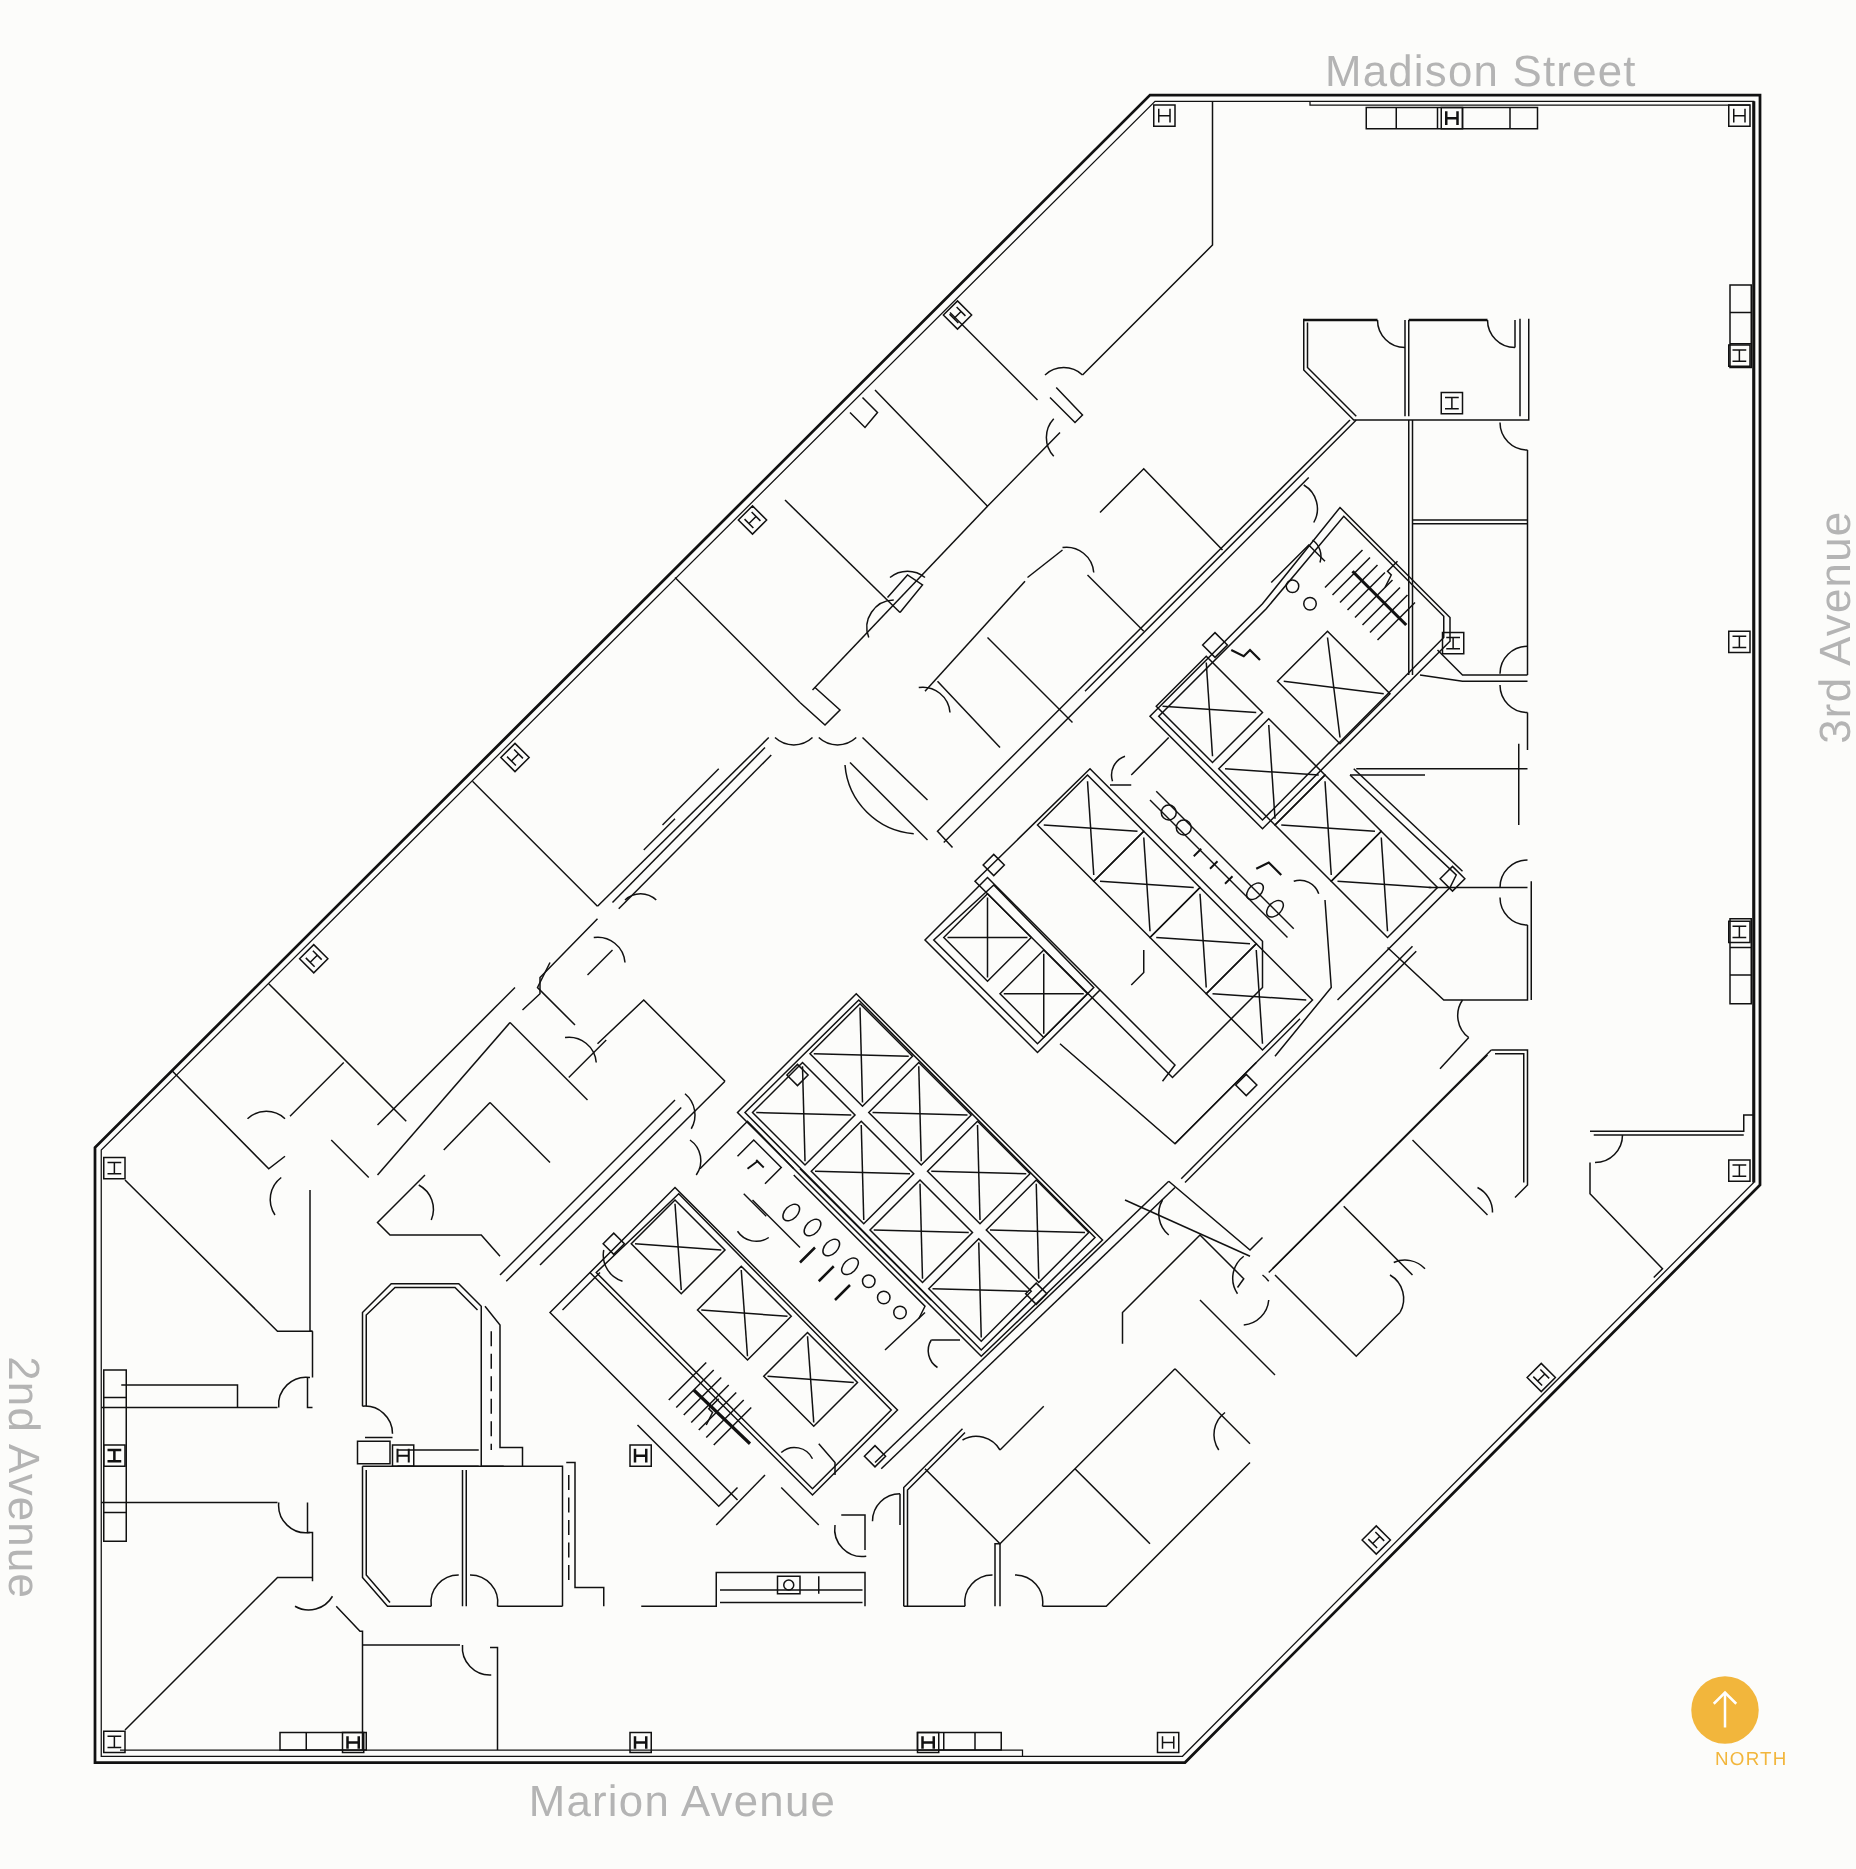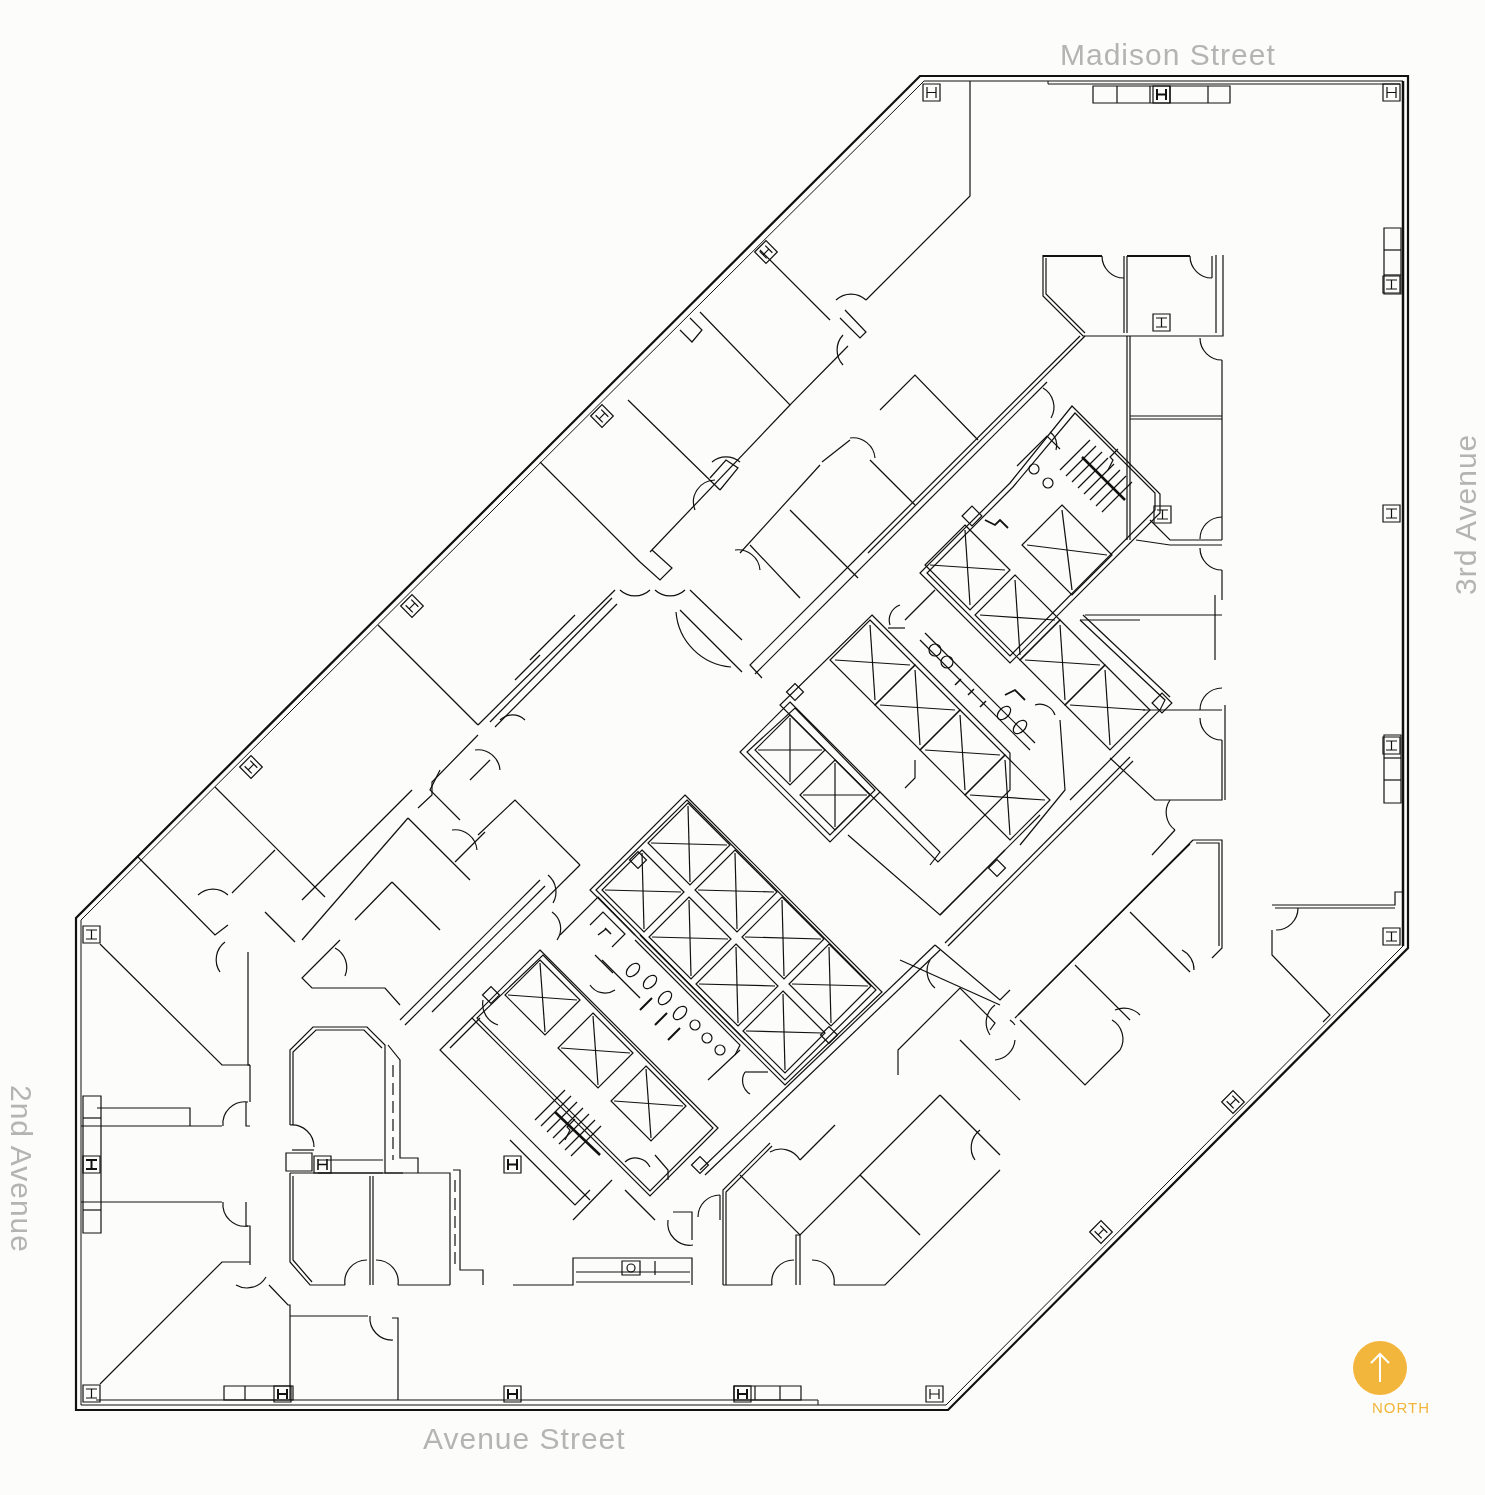--- a/index.html
+++ b/index.html
@@ -1,18 +1,18 @@
 <!DOCTYPE html>
 <html><head>
 <meta charset="utf-8">
 <style>
   html, body { margin: 0; padding: 0; background: #fcfcfa; }
   body { width: 1485px; height: 1495px; position: relative; overflow: hidden; font-family: "Liberation Sans", sans-serif; }
   #plan { position: absolute; left: 0; top: 0; width: 1485px; height: 1495px; }
-  .street-label { position: absolute; color: #b4b4b4; font-size: 30px; letter-spacing: 1px; font-weight: 300; white-space: nowrap; }
+  .street-label { position: absolute; color: #b4b4b4; font-size: 35px; letter-spacing: 1px; font-weight: 300; white-space: nowrap; }
   .street-north { left: 1060px; top: 38px; }
   .street-south { left: 423px; top: 1422px; }
   .street-east { left: 1417px; top: 450px; width: 30px; height: 150px; }
   .street-east span { position: absolute; left: 0; top: 0; transform-origin: 0 0; transform: translate(32px, 145px) rotate(-90deg); }
   .street-west { left: 36px; top: 1085px; width: 30px; height: 160px; }
   .street-west span { position: absolute; left: 0; top: 0; transform-origin: 0 0; transform: translate(2px, 0px) rotate(90deg); }
   .north-badge { position: absolute; left: 1352px; top: 1340px; width: 56px; height: 56px; border-radius: 50%; }
   .north-label { position: absolute; left: 1372px; top: 1399px; font-size: 15px; letter-spacing: 1px; }
   svg line, svg polyline, svg path, svg rect, svg circle, svg polygon { vector-effect: non-scaling-stroke; }
 </style>
@@ -595,21 +595,21 @@
       <g transform="translate(700,1165) rotate(-45)">
           <rect x="-6" y="-6" width="12" height="12"></rect>
         </g>
       <path d="M483,1000 a22,22 0 0,0 15,25"></path>
     </g>
 
   </g>
 </svg>
 
 <div class="street-label street-north" style="color: rgb(180, 180, 180);">Madison Street</div>
-<div class="street-label street-south" style="color: rgb(180, 180, 180);">Avenue Street</div>
+<div class="street-label street-south" style="color: rgb(180, 180, 180);">Marion Avenue</div>
 <div class="street-label street-east" style="color: rgb(180, 180, 180);">
   <span>3rd Avenue</span>
 </div>
 <div class="street-label street-west" style="color: rgb(180, 180, 180);">
   <span>2nd Avenue</span>
 </div>
 
 <div class="north-badge">
   <svg width="56" height="56" viewBox="0 0 56 56">
     <circle cx="28" cy="28" r="27" fill="#f2b63c"></circle>

